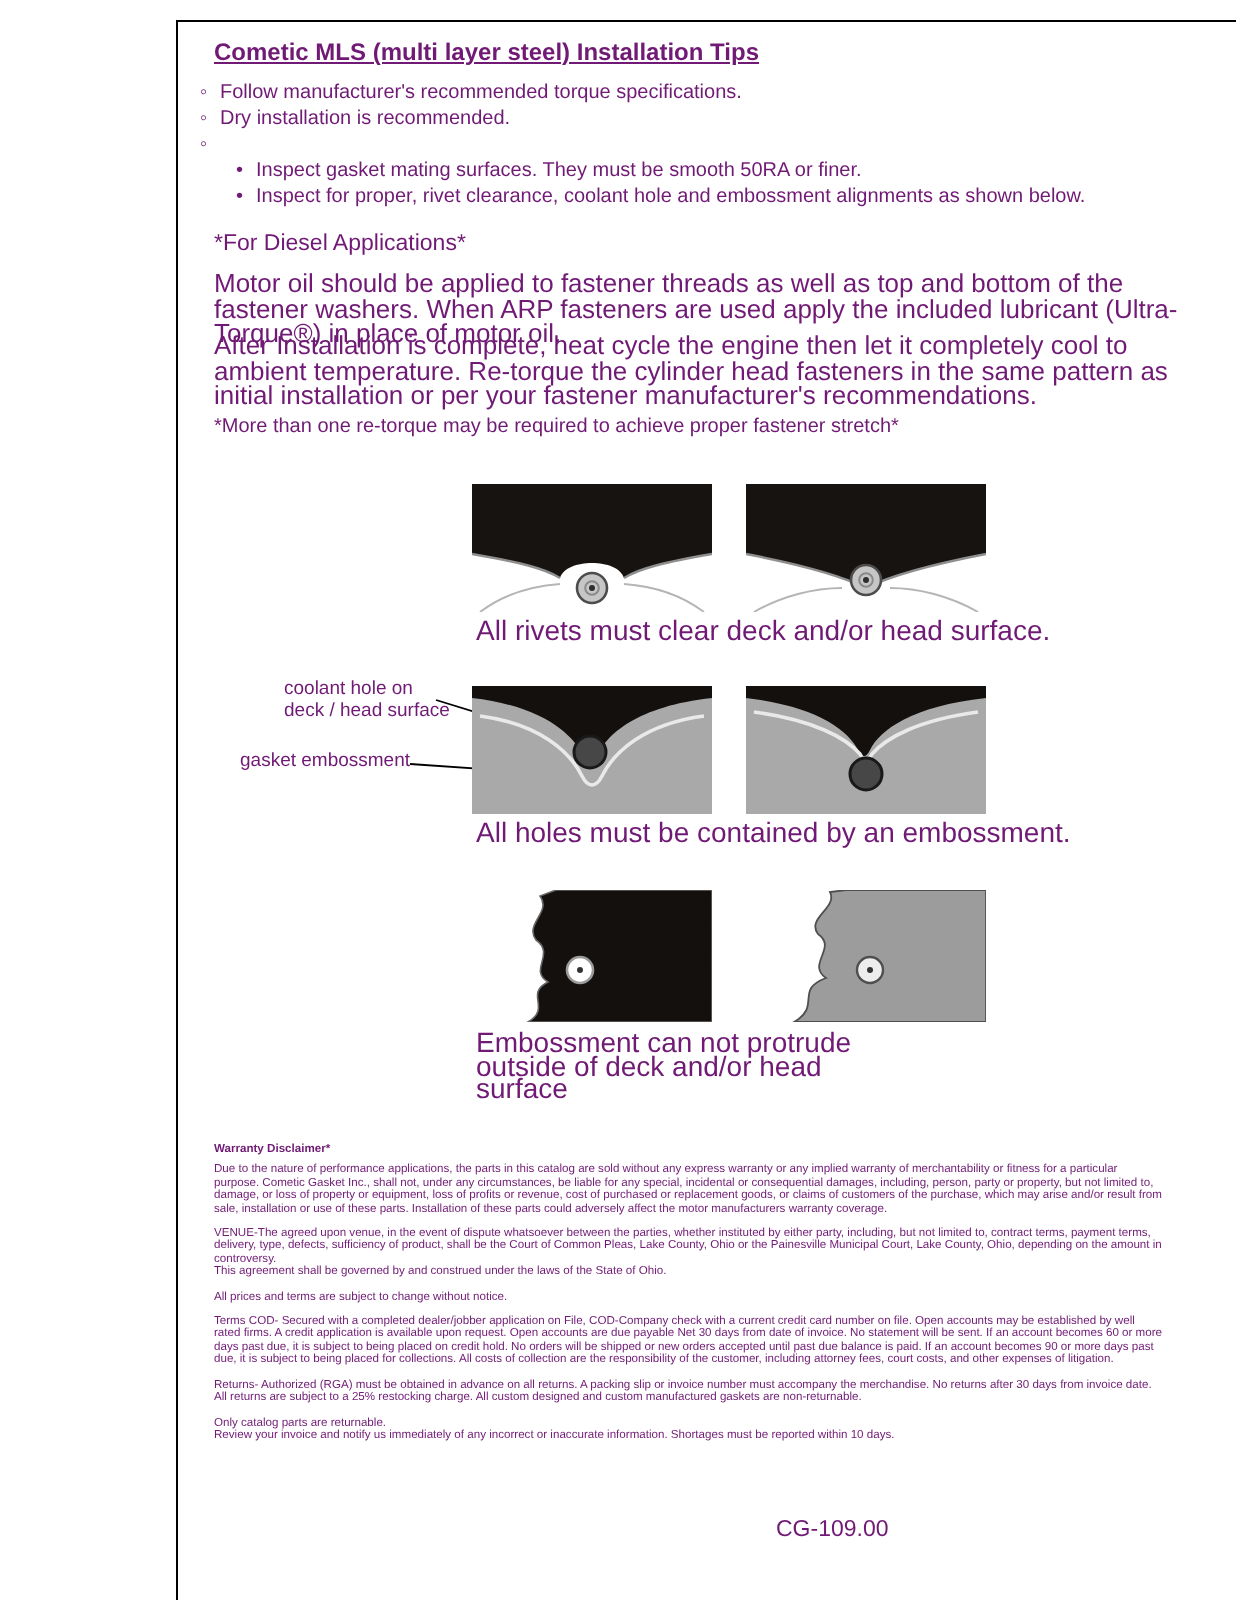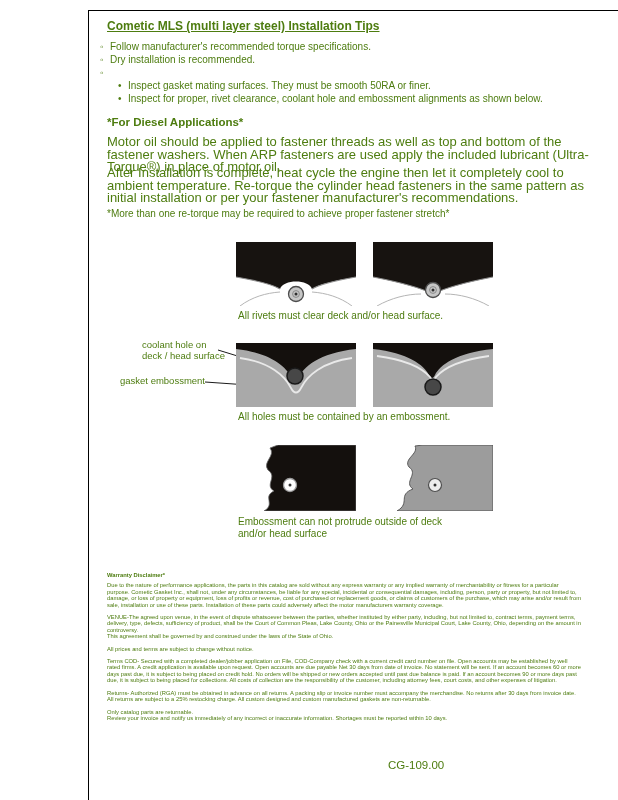--- a/index.html
+++ b/index.html
@@ -1,39 +1,39 @@
 <!DOCTYPE html>
 <html><head>
 <meta charset="utf-8">
 <style>
   html,body { margin:0; padding:0; background:#ffffff; }
   .page {
     position:relative; width:618px; height:800px; background:#ffffff;
-    font-family:"Liberation Sans", sans-serif; color:#4d7c0f; overflow:hidden;
+    font-family:"Liberation Sans", sans-serif; color:#701a75; overflow:hidden;
   }
   .border-top { position:absolute; left:88px; top:10px; right:0; height:1px; background:#000; }
   .border-left { position:absolute; left:88px; top:10px; width:1px; bottom:0; background:#000; }
 
   .title { position:absolute; left:107px; top:19px; font-size:12px; font-weight:bold;
            text-decoration:underline; margin:0; }
 
   .tips { position:absolute; left:100px; top:42px; font-size:10px; line-height:10.5px; }
   .tip-row { display:flex; margin-bottom:2.5px; }
   .tip-marker { width:10px; flex:0 0 10px; }
   .sub-tips { margin-left:18px; margin-top:2px; }
 
-  .diesel-heading { position:absolute; left:107px; top:116px; font-size:11.5px; font-weight:bold; }
+  .diesel-heading { position:absolute; left:107px; top:116px; font-size:11.5px; font-weight:normal; }
   .para { position:absolute; left:107px; width:492px; font-size:13px; line-height:12.6px; }
   .para1 { top:136px; }
   .para2 { top:167px; }
   .note  { position:absolute; left:107px; top:208px; font-size:10px; }
 
   .dlabel { position:absolute; width:120px; text-align:right; font-size:15px;margin-top:37px; }
   .dimg   { position:absolute; }
-  .dcap   { position:absolute; font-size:10px; line-height:11.5px; }
+  .dcap   { position:absolute; font-size:14px; line-height:11.5px; }
 
   .ann { position:absolute; font-size:9.5px; line-height:10.5px; }
   .ann-lines { position:absolute; left:203px; top:342px; }
 
   .disclaimer { position:absolute; left:107px; top:572px; width:474px;
                 font-size:5.8px; line-height:6.4px; }
   .disc-h { font-weight:bold; margin:0 0 4px 0; }
   .disc-p { margin:0 0 6px 0; }
   .disc-p.tight { margin-bottom:0; }
 

